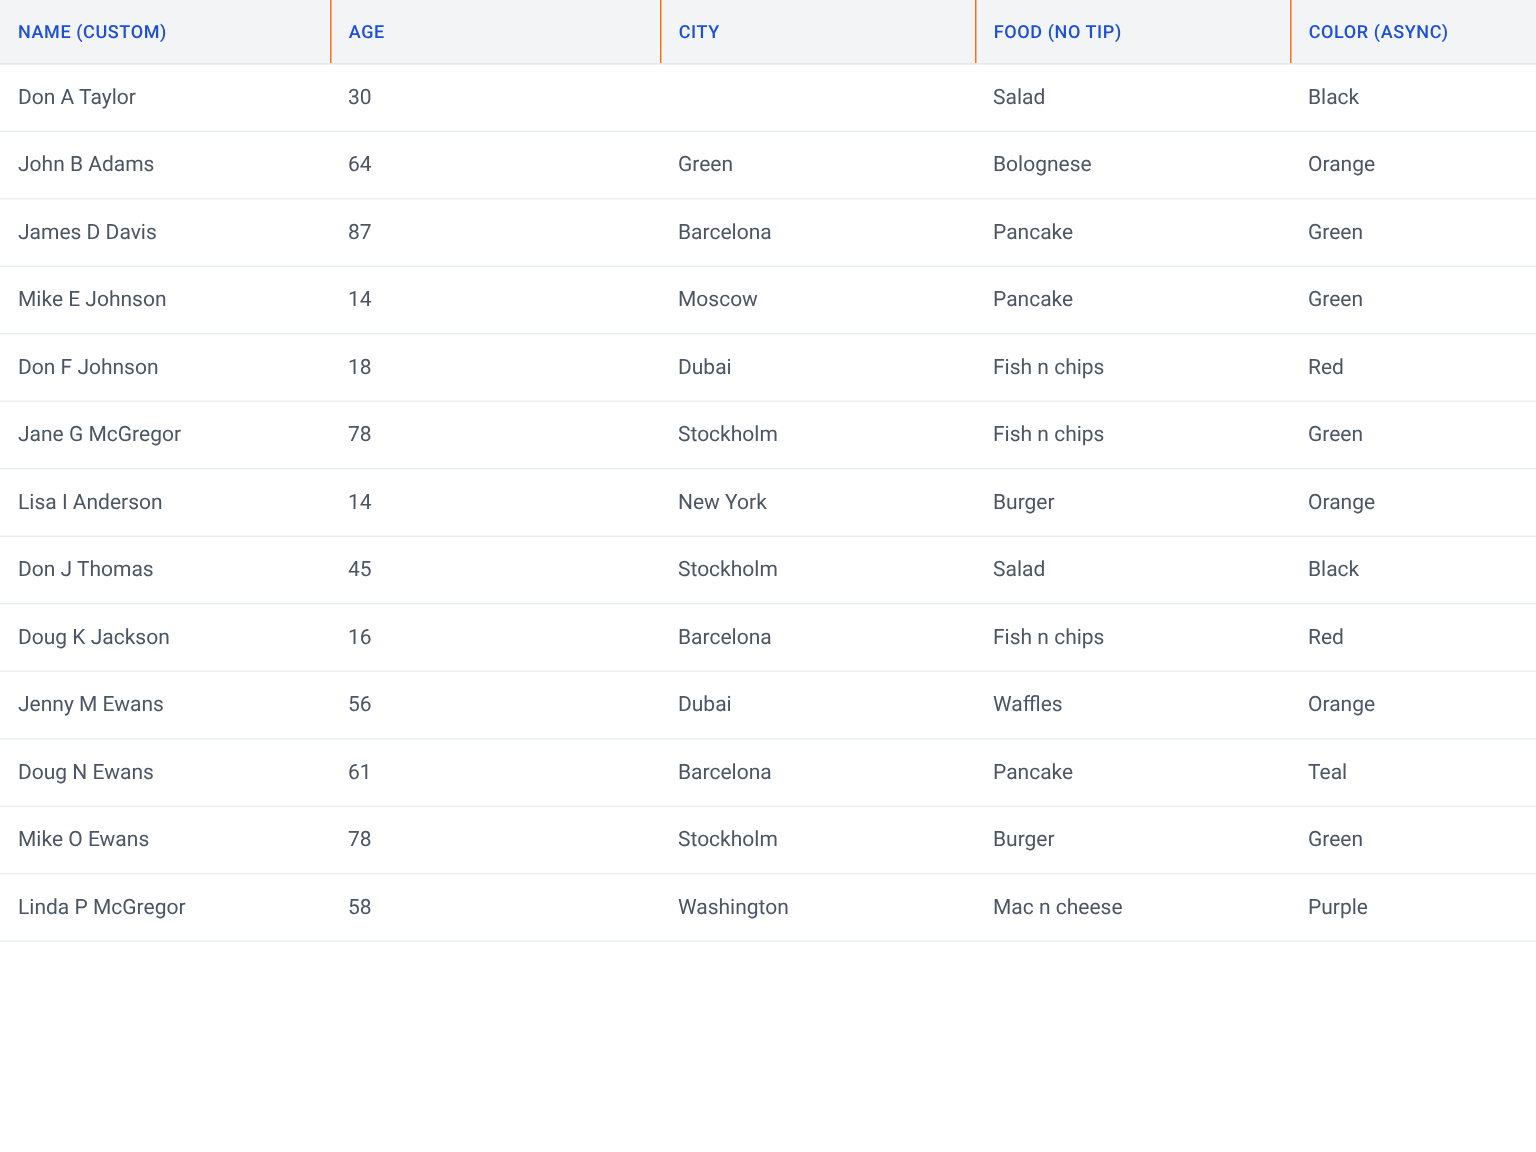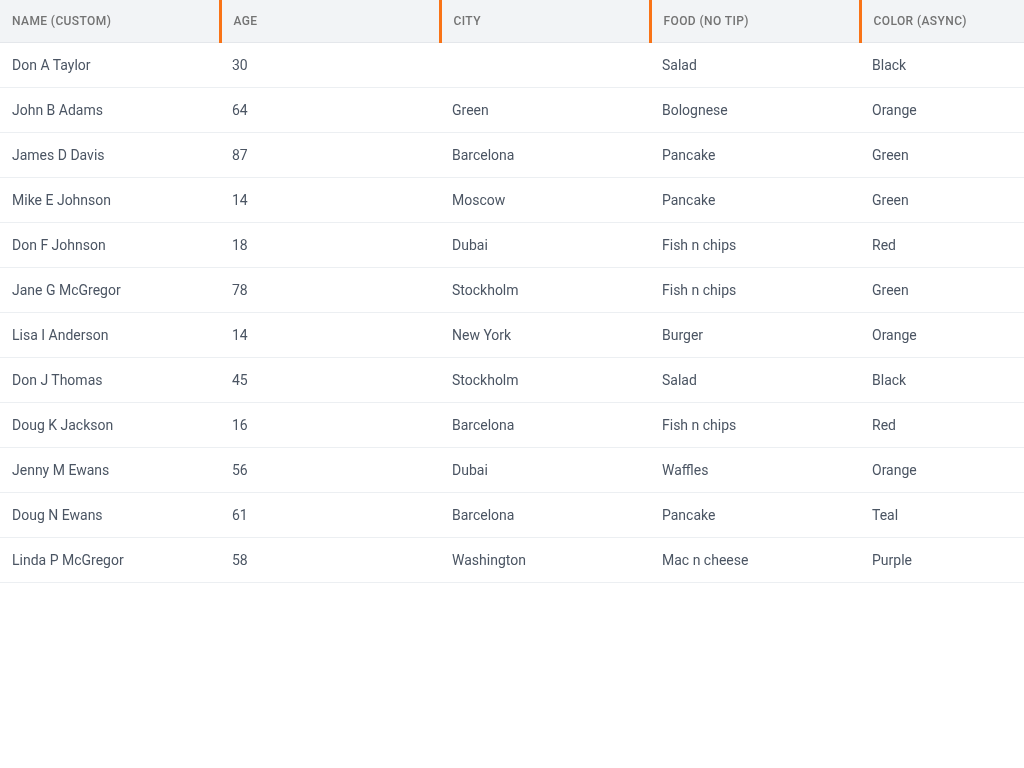--- a/index.html
+++ b/index.html
@@ -16,29 +16,29 @@
     width: 100%;
     border-collapse: collapse;
     table-layout: fixed;
   }
   thead th {
     background: #f2f4f6;
     text-align: left;
     font-weight: 500;
     font-size: 12px;
     letter-spacing: 0.4px;
-    color: #737373;
+    color: #1d4ed8;
     padding: 14px 12px;
     border-bottom: 1px solid #e4e7eb;
     text-transform: uppercase;
     user-select: none;
     cursor: pointer;
   }
   thead th + th {
-    border-left: 3px solid #f97316;
+    border-left: 1px solid #f97316;
   }
   tbody td {
     padding: 14px 12px;
     border-bottom: 1px solid #eceff2;
     color: #4b5563;
     font-size: 14px;
     white-space: nowrap;
     overflow: hidden;
     text-overflow: ellipsis;
   }
@@ -140,20 +140,27 @@
         <td>Orange</td>
       </tr>
       <tr>
         <td>Doug N Ewans</td>
         <td>61</td>
         <td>Barcelona</td>
         <td>Pancake</td>
         <td>Teal</td>
       </tr>
       <tr>
+        <td>Mike O Ewans</td>
+        <td>78</td>
+        <td>Stockholm</td>
+        <td>Burger</td>
+        <td>Green</td>
+      </tr>
+      <tr>
         <td>Linda P McGregor</td>
         <td>58</td>
         <td>Washington</td>
         <td>Mac n cheese</td>
         <td>Purple</td>
       </tr>
     </tbody>
 </table>
 
 </body></html>

